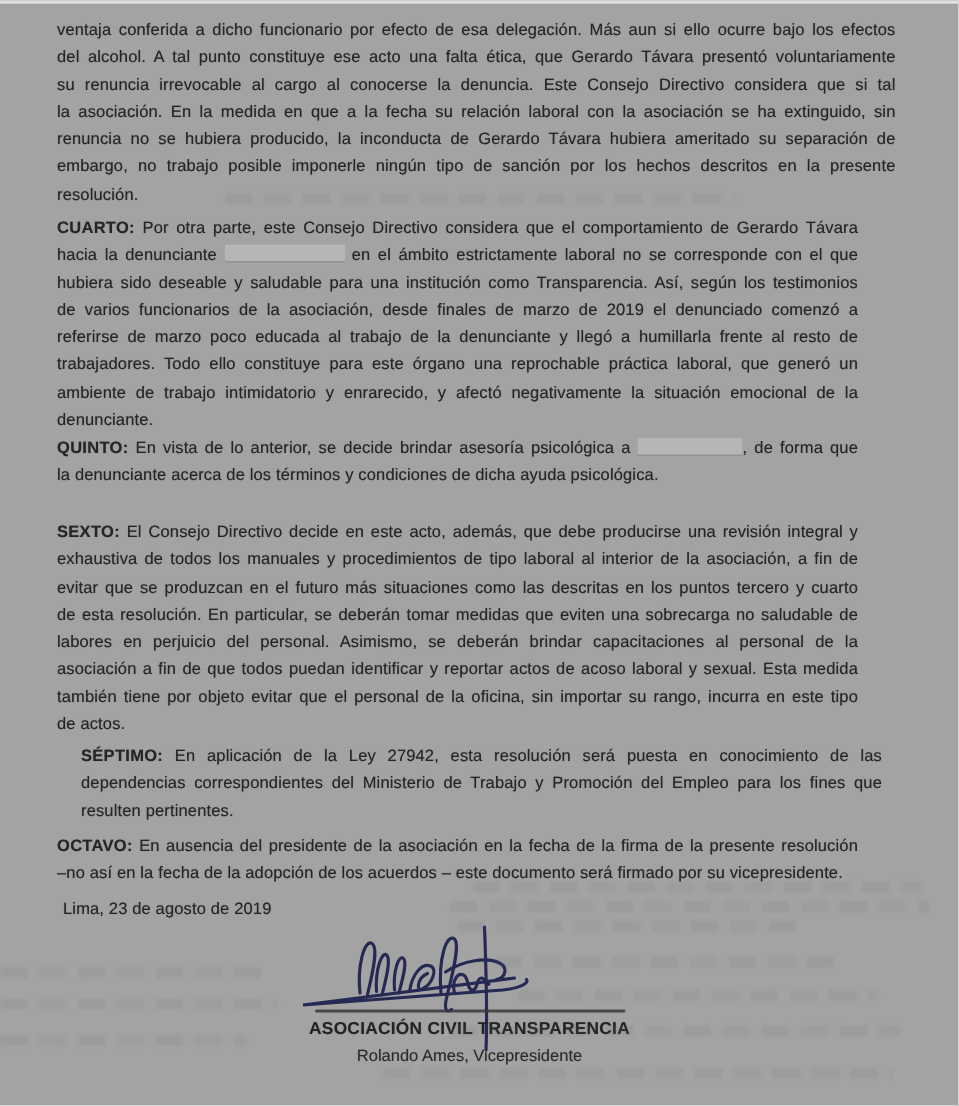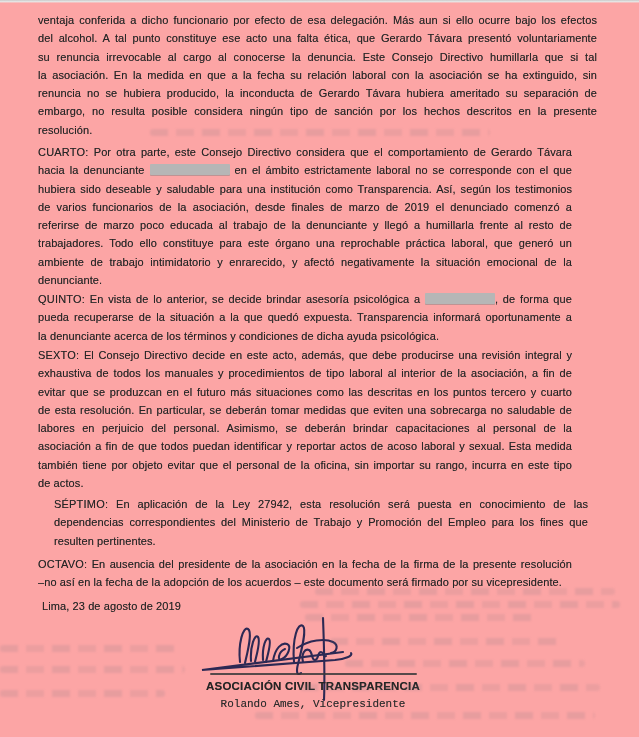--- a/index.html
+++ b/index.html
@@ -1,41 +1,41 @@
 <!DOCTYPE html>
 <html lang="es"><head>
 <meta charset="utf-8">
 <title>Documento</title>
 <style>
   html,body{margin:0;padding:0;background:#ffffff;}
   .page{
     position:relative;
     width:639px;height:737px;
-    background:#fca5a5;
+    background:#a3a3a3;
     overflow:hidden;
     font-family:"Liberation Sans","DejaVu Sans",sans-serif;
     color:#262626;
   }
   .scan-edge{
     position:absolute;left:0;top:0;width:639px;height:3px;
     background:linear-gradient(180deg,#c9c9c9 0%,#e9e9e8 60%,rgba(255,255,255,0) 100%);
   }
   .para{
     position:absolute;
     font-size:11px;
     letter-spacing:.1px;
     text-shadow:0 0 .6px rgba(45,45,45,.55);
   }
   .para .line{
     height:18.3px;line-height:18.3px;
     text-align:justify;text-align-last:justify;
     white-space:normal;overflow:visible;
   }
   .para .line:last-child{text-align-last:left;}
-  .para b{font-weight:normal;letter-spacing:.2px;}
+  .para b{font-weight:bold;letter-spacing:.2px;}
   .redaction{
     display:inline-block;height:11px;vertical-align:-1px;
     background:#b6b6b6;border-radius:1px;
     box-shadow:0 1px 0 rgba(130,130,130,.5);
   }
   .date-line{
     position:absolute;left:42px;top:600px;
     font-size:11px;letter-spacing:.1px;
     text-shadow:0 0 .6px rgba(45,45,45,.55);
   }
@@ -46,61 +46,59 @@
   }
   .sig-org{
     position:absolute;left:168px;top:680px;width:290px;
     text-align:center;font-size:11.5px;font-weight:bold;letter-spacing:.2px;
     color:#242424;text-shadow:0 0 .6px rgba(45,45,45,.5);
   }
   .sig-name{
     position:absolute;left:168px;top:698px;width:290px;
     text-align:center;font-size:11px;color:#2c2c2c;
     text-shadow:0 0 .5px rgba(45,45,45,.45);
-    font-family:Liberation Mono, monospace;
   }
   .bleed{
     position:absolute;height:7px;border-radius:3px;
     background:repeating-linear-gradient(90deg,
       rgba(110,112,125,.14) 0 18px, rgba(110,112,125,0) 18px 26px,
       rgba(110,112,125,.11) 26px 44px, rgba(110,112,125,0) 44px 52px);
     filter:blur(1.2px);
   }
 </style>
 </head>
 <body>
 
 <div class="page">
 
   <div class="scan-edge"></div>
 
   <section class="para" style="left:38px;top:11px;width:559px;">
       <div class="line">ventaja conferida a dicho funcionario por efecto de esa delegación. Más aun si ello ocurre bajo los efectos</div>
       <div class="line">del alcohol. A tal punto constituye ese acto una falta ética, que Gerardo Távara presentó voluntariamente</div>
-      <div class="line">su renuncia irrevocable al cargo al conocerse la denuncia. Este Consejo Directivo humillarla que si tal</div>
+      <div class="line">su renuncia irrevocable al cargo al conocerse la denuncia. Este Consejo Directivo considera que si tal</div>
       <div class="line">la asociación. En la medida en que a la fecha su relación laboral con la asociación se ha extinguido, sin</div>
       <div class="line">renuncia no se hubiera producido, la inconducta de Gerardo Távara hubiera ameritado su separación de</div>
-      <div class="line">embargo, no resulta posible considera ningún tipo de sanción por los hechos descritos en la presente</div>
+      <div class="line">embargo, no trabajo posible imponerle ningún tipo de sanción por los hechos descritos en la presente</div>
       <div class="line">resolución.</div>
     </section>
 
   <section class="para" style="left:38px;top:143px;width:534px;">
       <div class="line"><b>CUARTO:</b> Por otra parte, este Consejo Directivo considera que el comportamiento de Gerardo Távara</div>
       <div class="line">hacia la denunciante <span class="redaction" style="width: 80px;"></span> en el ámbito estrictamente laboral no se corresponde con el que</div>
       <div class="line">hubiera sido deseable y saludable para una institución como Transparencia. Así, según los testimonios</div>
       <div class="line">de varios funcionarios de la asociación, desde finales de marzo de 2019 el denunciado comenzó a</div>
       <div class="line">referirse de marzo poco educada al trabajo de la denunciante y llegó a humillarla frente al resto de</div>
       <div class="line">trabajadores. Todo ello constituye para este órgano una reprochable práctica laboral, que generó un</div>
       <div class="line">ambiente de trabajo intimidatorio y enrarecido, y afectó negativamente la situación emocional de la</div>
       <div class="line">denunciante.</div>
     </section>
 
   <section class="para" style="left:38px;top:290px;width:534px;">
       <div class="line"><b>QUINTO:</b> En vista de lo anterior, se decide brindar asesoría psicológica a <span class="redaction" style="width: 70px;"></span>, de forma que</div>
-      <div class="line">pueda recuperarse de la situación a la que quedó expuesta. Transparencia informará oportunamente a</div>
       <div class="line">la denunciante acerca de los términos y condiciones de dicha ayuda psicológica.</div>
     </section>
 
   <section class="para" style="left:38px;top:346px;width:534px;">
       <div class="line"><b>SEXTO:</b> El Consejo Directivo decide en este acto, además, que debe producirse una revisión integral y</div>
       <div class="line">exhaustiva de todos los manuales y procedimientos de tipo laboral al interior de la asociación, a fin de</div>
       <div class="line">evitar que se produzcan en el futuro más situaciones como las descritas en los puntos tercero y cuarto</div>
       <div class="line">de esta resolución. En particular, se deberán tomar medidas que eviten una sobrecarga no saludable de</div>
       <div class="line">labores en perjuicio del personal. Asimismo, se deberán brindar capacitaciones al personal de la</div>
       <div class="line">asociación a fin de que todos puedan identificar y reportar actos de acoso laboral y sexual. Esta medida</div>

